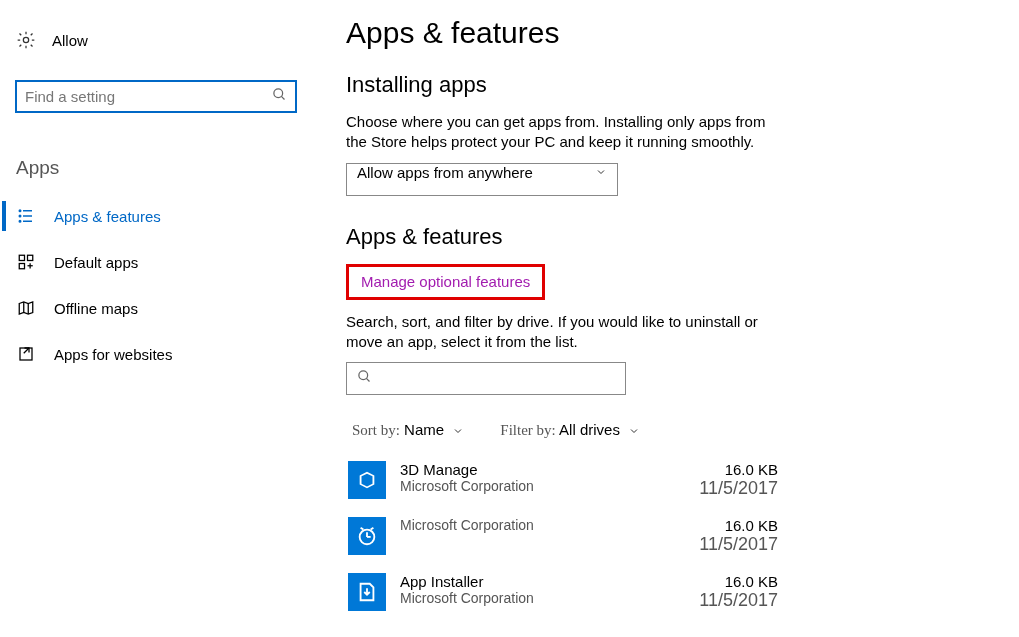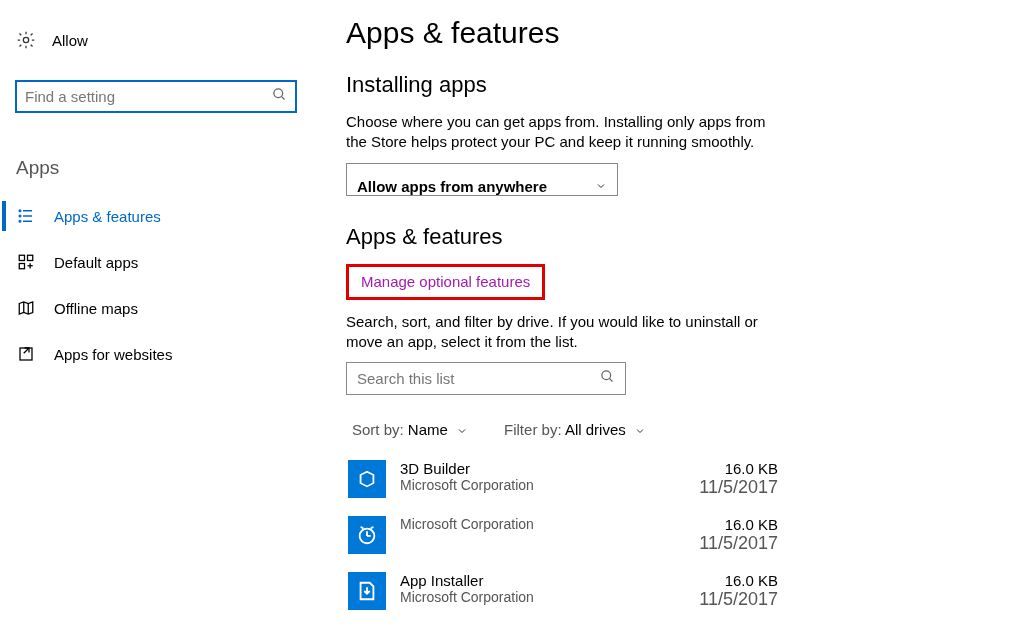--- a/index.html
+++ b/index.html
@@ -23,33 +23,33 @@
     .nav-icon { width:20px; height:20px; display:inline-flex; align-items:center; justify-content:center; color:inherit;}
 
     
     .main { flex:1; padding: 16px 80px 0 36px; }
     h1.page-title { font-size:30px; font-weight:400; color:#000; margin-bottom: 22px; }
     h2.subhead { font-size:22px; font-weight:400; color:#000; margin-bottom: 14px; margin-top: 10px;}
 
     .body-text { font-size:15px; color:#000; line-height:1.35; max-width:440px; margin-bottom: 10px;}
 
     .dropdown {
-      border:1px solid #888; width:272px; height:33px; display:flex; align-items:flex-end; justify-content:space-between;
-      padding: 0 10px; font-size:15px; margin-bottom: 28px; font-weight: bold;
+      border:1px solid #888; width:272px; height:33px; display:flex; align-items:flex-start; justify-content:space-between;
+      padding: 0 10px; font-size:15px; margin-bottom: 28px;
     }
 
     .manage-link-wrap { border: 3px solid #e00000; display:inline-block; padding: 6px 12px; margin-bottom: 12px;}
     .manage-link { color:#a21caf; font-size:15px; }
 
     .search2 { border:1px solid #888; width:280px; height:33px; display:flex; align-items:center; padding:0 10px; margin-bottom: 26px;}
     .search2 input { flex:1; border:none; outline:none; font-size:15px; background:transparent;}
     .search2 input::placeholder{color:#777;}
 
     .sort-row { display:flex; gap:36px; font-size:15px; margin-bottom: 22px; margin-left:6px;}
-    .sort-label { color:#555; }
+    .sort-label { color:#555;font-family:Liberation Serif, serif; }
     .sort-val { color:#000; }
 
     .app-list { display:flex; flex-direction:column; gap:18px; margin-left:2px; }
     .app-row { display:flex; align-items:flex-start; gap:14px; width:430px;}
     .app-icon { width:38px; height:38px; background:#0078d7; display:inline-flex; align-items:center; justify-content:center; flex-shrink:0;}
     .app-icon svg { fill:#fff; }
     .app-meta { flex:1; }
     .app-name { font-size:15px; color:#000; }
     .app-pub { font-size:14px; color:#555; }
     .app-right { text-align:right; }
@@ -154,21 +154,20 @@
 
   <h2 class="subhead">Apps &amp; features</h2>
 
   <div class="manage-link-wrap">
     <span class="manage-link">Manage optional features</span>
   </div>
 
   <p class="body-text" style="max-width:420px">Search, sort, and filter by drive. If you would like to uninstall or move an app, select it from the list.</p>
 
   <div class="search2">
-    <input type="text" placeholder="Search this list" style="">
     <span>
       <svg width="15" height="15" viewBox="0 0 24 24" fill="none" stroke="#666" stroke-width="2">
           <circle cx="10" cy="10" r="7"></circle>
           <line x1="20" y1="20" x2="15" y2="15"></line>
         </svg>
     </span>
   </div>
 
   <div class="sort-row">
     <div>
@@ -194,21 +193,21 @@
   
   <div class="app-list">
 
     <div class="app-row">
       <span class="app-icon">
         <svg width="22" height="22" viewBox="0 0 24 24">
             <path d="M12 3l8 4v10l-8 4-8-4V7l8-4zm0 2.2L6 8v8l6 3 6-3V8l-6-2.8z"></path>
           </svg>
       </span>
       <div class="app-meta">
-        <div class="app-name">3D Builder</div>
+        <div class="app-name">3D Manage</div>
         <div class="app-pub">Microsoft Corporation</div>
       </div>
       <div class="app-right">
         <div class="app-size">16.0 KB</div>
         <div class="app-date">11/5/2017</div>
       </div>
     </div>
 
     <div class="app-row">
       <span class="app-icon">

